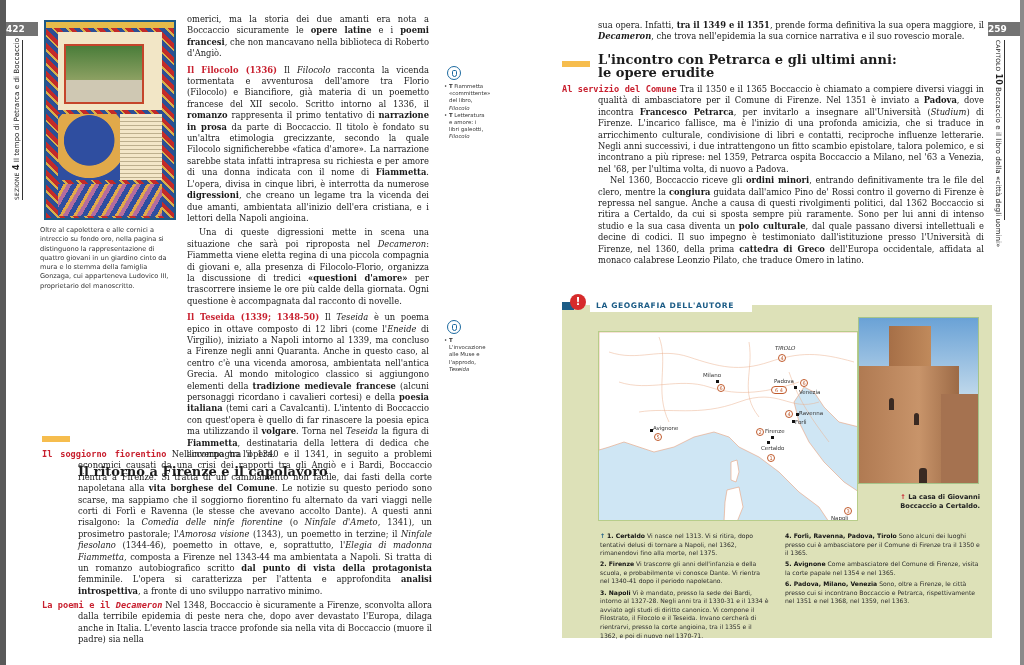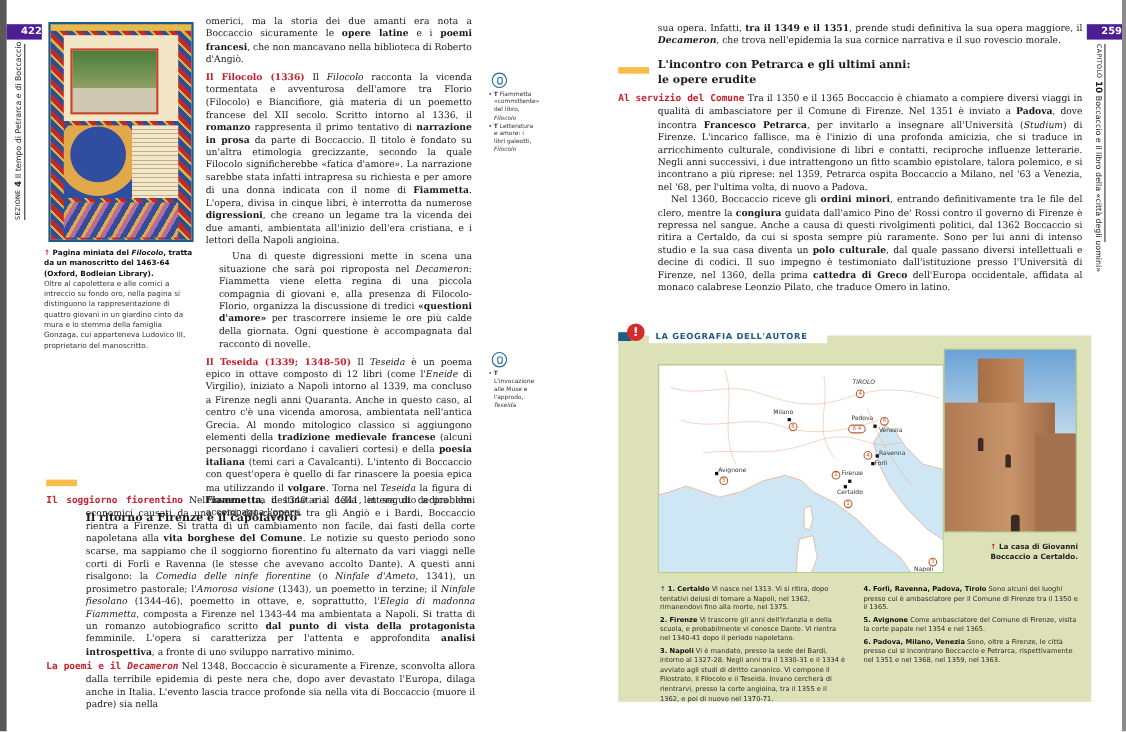--- a/index.html
+++ b/index.html
@@ -2,22 +2,22 @@
 <html><head>
 <meta charset="utf-8">
 <style>
   * { box-sizing: border-box; margin: 0; padding: 0; }
   html, body { width: 1024px; height: 665px; overflow: hidden; background: #ffffff; }
   body { position: relative; font-family: "DejaVu Serif", serif; color: #1a1a1a; }
 
   .edge-left { position: absolute; left: 0; top: 0; width: 6px; height: 665px; background: #595959; }
   .edge-right { position: absolute; right: 0; top: 0; width: 4px; height: 665px; background: #8a8a8a; }
 
-  .page-num { position: absolute; top: 22px; width: 32px; height: 14px; background: #4c1d95; color: #fff;
-    font-family: "DejaVu Sans", sans-serif; font-size: 9px; font-weight: bold; text-align: right; line-height: 14px; }
+  .page-num { position: absolute; top: 22px; width: 32px; height: 14px; background: #737373; color: #fff;
+    font-family: "DejaVu Sans", sans-serif; font-size: 9px; font-weight: bold; text-align: left; line-height: 14px; }
   .page-num.left { left: 6px; }
   .page-num.right { left: 988px; }
 
   .running { position: absolute; font-family: "DejaVu Sans", sans-serif; font-size: 7.2px; color: #222;
     white-space: nowrap; writing-mode: vertical-rl; }
   .running.left { left: 12px; top: 40px; transform: rotate(180deg); height: 160px; border-left: 1px solid #333; padding-left: 1px; }
   .running.right { left: 994px; top: 40px; height: 180px; border-right: 1px solid #333; padding-right: 1px; }
   .running .sec-label { font-size: 5.8px; letter-spacing: 0.3px; }
   .running .sec-num { font-weight: bold; font-size: 8px; }
 
@@ -34,29 +34,29 @@
   .manuscript .p2 .txt { position: absolute; right: 0; top: 0; width: 40%; height: 100%; background: repeating-linear-gradient(#f3e7c8 0 3px, #bdb08e 3px 4px); }
   .manuscript .p3 { top: 162px; height: 32px; background: repeating-linear-gradient(120deg, #2f4ea0 0 5px, #e1a94a 5px 8px, #b46c9e 8px 12px); }
 
   .caption-left { position: absolute; left: 40px; top: 226px; width: 140px; font-family: "DejaVu Sans", sans-serif; font-size: 6.6px; line-height: 9.3px; color: #333; }
   .caption-left .cap-title { font-weight: bold; color: #111; }
   .arrow-up { color: #c8202f; font-weight: bold; }
 
   
   .col { position: absolute; font-size: 8.35px; line-height: 11.4px; text-align: justify; }
   .col p { margin-bottom: 3px; }
-  .col .indent { text-indent: 12px; margin-left: 12px; }
+  .col .indent { text-indent: 12px; }
   .sub { color: #c8202f; font-weight: bold; }
   b { font-weight: bold; }
   i { }
 
   .hang { position: absolute; font-size: 8.35px; line-height: 11.4px; }
   .hang .head { color: #c8202f; font-weight: bold; font-family: "DejaVu Sans Mono", monospace; font-size: 8.6px; }
 
-  .h2 { position: absolute; font-family: "DejaVu Serif", serif; font-size: 10px; font-weight: bold; line-height: 13px; color: #1c1c1c; }
+  .h2 { position: absolute; font-family: "DejaVu Serif", serif; font-size: 13px; font-weight: bold; line-height: 13px; color: #1c1c1c; }
   .h2-bar { position: absolute; width: 28px; height: 6px; background: #f6bd4e; }
 
   
   .margin-note { position: absolute; width: 42px; font-family: "DejaVu Sans", sans-serif; font-size: 5.4px; line-height: 7.2px; color: #333; }
   .hand-icon { width: 14px; height: 14px; border: 1.6px solid #1c6aa0; border-radius: 50%; margin: 0 0 3px 3px; position: relative; }
   .hand-icon::after { content: ""; position: absolute; left: 4px; top: 3px; width: 3px; height: 5px; border: 1.2px solid #1c6aa0; border-radius: 2px 2px 3px 3px; }
   .margin-note .bullet { padding-left: 5px; text-indent: -5px; }
 
   
   .geo-box { position: absolute; left: 562px; top: 305px; width: 430px; height: 333px; background: #dde1b8; }
@@ -101,21 +101,20 @@
   <div class="panel p1">
       <div class="scene"></div>
     </div>
   <div class="panel p2">
       <div class="txt"></div>
     </div>
   <div class="panel p3"></div>
 </div>
 
 <div class="caption-left">
-  <div class="cap-title"><span class="arrow-up">↑</span> <span>Pagina miniata del </span><i>Filocolo</i><span>, tratta da un manoscritto del 1463-64 (Oxford, Bodleian Library).</span></div>
   <div>Oltre al capolettera e alle cornici a intreccio su fondo oro, nella pagina si distinguono la rappresentazione di quattro giovani in un giardino cinto da mura e lo stemma della famiglia Gonzaga, cui apparteneva Ludovico III, proprietario del manoscritto.</div>
 </div>
 
 <div class="col" style="left:187px; top:14px; width:242px;">
   <p><span>omerici, ma la storia dei due amanti era nota a Boccaccio sicuramente le </span><b>opere latine</b><span> e i </span><b>poemi francesi</b><span>, che non mancavano nella biblioteca di Roberto d'Angiò.</span></p>
   <p style="margin-top:5px;"><span class="sub">Il Filocolo (1336)</span><span> Il </span><i>Filocolo</i><span> racconta la vicenda tormentata e avventurosa dell'amore tra Florio (Filocolo) e Biancifiore, già materia di un poemetto francese del XII secolo. Scritto intorno al 1336, il </span><b>romanzo</b><span> rappresenta il primo tentativo di </span><b>narrazione in prosa</b><span> da parte di Boccaccio. Il titolo è fondato su un'altra etimologia grecizzante, secondo la quale Filocolo significherebbe «fatica d'amore». La narrazione sarebbe stata infatti intrapresa su richiesta e per amore di una donna indicata con il nome di </span><b>Fiammetta</b><span>. L'opera, divisa in cinque libri, è interrotta da numerose </span><b>digressioni</b><span>, che creano un legame tra la vicenda dei due amanti, ambientata all'inizio dell'era cristiana, e i lettori della Napoli angioina.</span></p>
   <p class="indent"><span>Una di queste digressioni mette in scena una situazione che sarà poi riproposta nel </span><i>Decameron</i><span>: Fiammetta viene eletta regina di una piccola compagnia di giovani e, alla presenza di Filocolo-Florio, organizza la discussione di tredici </span><b>«questioni d'amore»</b><span> per trascorrere insieme le ore più calde della giornata. Ogni questione è accompagnata dal racconto di novelle.</span></p>
   <p style="margin-top:5px;"><span class="sub">Il Teseida (1339; 1348-50)</span><span> Il </span><i>Teseida</i><span> è un poema epico in ottave composto di 12 libri (come l'</span><i>Eneide</i><span> di Virgilio), iniziato a Napoli intorno al 1339, ma concluso a Firenze negli anni Quaranta. Anche in questo caso, al centro c'è una vicenda amorosa, ambientata nell'antica Grecia. Al mondo mitologico classico si aggiungono elementi della </span><b>tradizione medievale francese</b><span> (alcuni personaggi ricordano i cavalieri cortesi) e della </span><b>poesia italiana</b><span> (temi cari a Cavalcanti). L'intento di Boccaccio con quest'opera è quello di far rinascere la poesia epica ma utilizzando il </span><b>volgare</b><span>. Torna nel </span><i>Teseida</i><span> la figura di </span><b>Fiammetta</b><span>, destinataria della lettera di dedica che accompagna l'opera.</span></p>
 </div>
 
@@ -145,21 +144,21 @@
 </div>
 
 <div class="page-num right">259</div>
 <div class="running right">
   <span class="sec-label">CAPITOLO</span>
   <span class="sec-num">10</span>
   <span>Boccaccio e il libro della «città degli uomini»</span>
 </div>
 
 <div class="col" style="left:598px; top:20px; width:386px;">
-  <p><span>sua opera. Infatti, </span><b>tra il 1349 e il 1351</b><span>, prende studi definitiva la sua opera maggiore, il </span><b><i>Decameron</i></b><span>, che trova nell'epidemia la sua cornice narrativa e il suo rovescio morale.</span></p>
+  <p><span>sua opera. Infatti, </span><b>tra il 1349 e il 1351</b><span>, prende forma definitiva la sua opera maggiore, il </span><b><i>Decameron</i></b><span>, che trova nell'epidemia la sua cornice narrativa e il suo rovescio morale.</span></p>
 </div>
 
 <div class="h2-bar" style="left:562px; top:61px;"></div>
 <div class="h2" style="left:598px; top:53px;">
   <div>L'incontro con Petrarca e gli ultimi anni:</div>
   <div>le opere erudite</div>
 </div>
 
 <div class="hang" style="left:562px; top:84px; width:422px;">
   <div style="text-align:justify; padding-left:36px; text-indent:-36px;">

